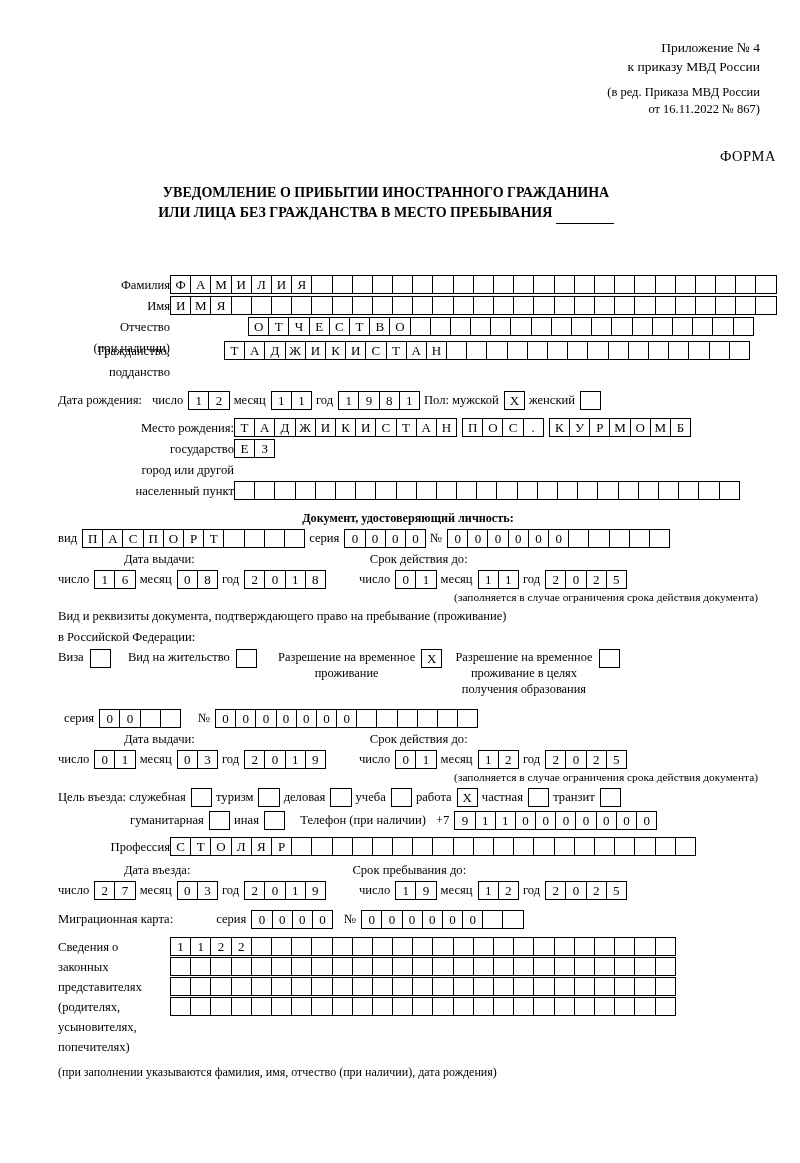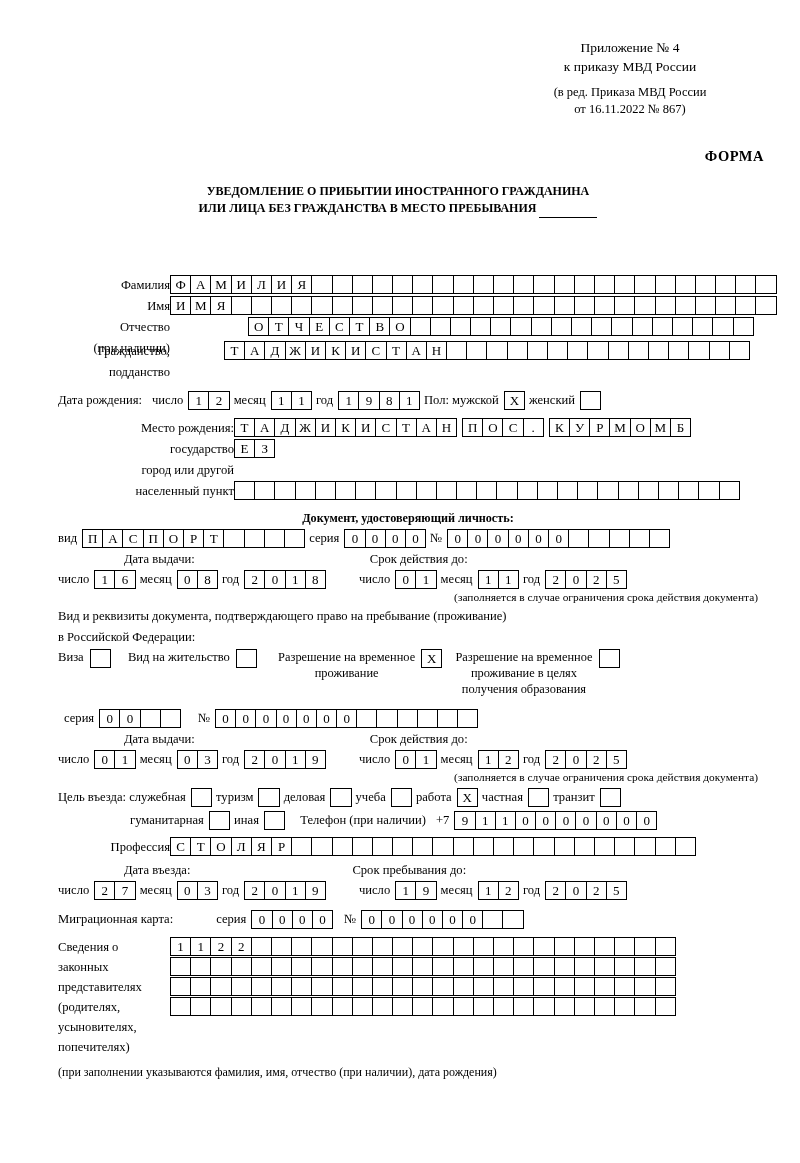--- a/index.html
+++ b/index.html
@@ -19,45 +19,45 @@
     position: relative;
     width: 800px;
     height: 1163px;
     padding: 0;
   }
   .hdr {
     position: absolute;
     top: 38px;
     right: 40px;
     width: 260px;
-    text-align: center;
+    text-align: right;
     font-size: 13.5px;
     line-height: 1.42;
   }
   .hdr .small {
     font-size: 12.5px;
     margin-top: 8px;
     line-height: 1.35;
   }
   .forma {
     position: absolute;
     top: 148px;
-    right: 36px;
-    font-weight: bold;
+    right: 24px;
+    font-weight: normal;
     font-size: 14.5px;
     letter-spacing: 0.5px;
   }
   .title {
     position: absolute;
     top: 183px;
-    left: 16px;
+    left: 4px;
     width: 764px;
     text-align: center;
     font-weight: bold;
-    font-size: 12px;
+    font-size: 14px;
     line-height: 1.45;
   }
   .title .u {
     display: inline-block;
     border-bottom: 1px solid #000;
     width: 58px;
     height: 13px;
     vertical-align: bottom;
   }
   .section1 {

